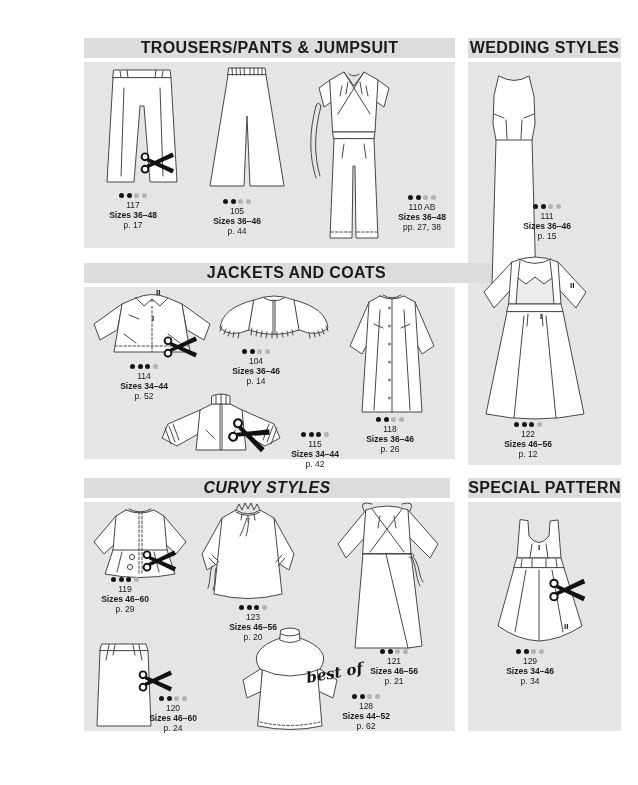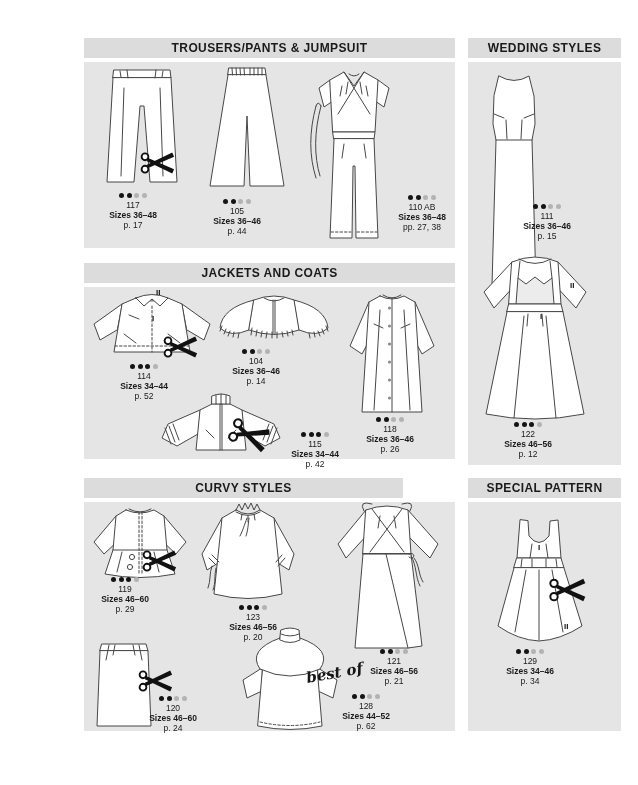--- a/index.html
+++ b/index.html
@@ -1,19 +1,19 @@
 <!DOCTYPE html>
 <html style="--page-bg: #ffffff; --panel-bg: #e5e5e5; --header-bg: #dcdcdc; --text: #1a1a1a; --line: #474747; --dot-filled: #141414; --dot-empty: #b3b3b3;"><head>
 <meta charset="utf-8">
 <style>
   html,body{margin:0;padding:0;background:#fff;}
   .page{position:relative;width:638px;height:785px;background:var(--page-bg,#ffffff);
         font-family:"Liberation Sans", sans-serif;color:var(--text,#1a1a1a);overflow:hidden;}
   .hdr{position:absolute;height:20px;background:var(--header-bg,#dcdcdc);display:flex;
-       align-items:center;justify-content:center;font-weight:700;font-size:12px;
+       align-items:center;justify-content:center;font-weight:700;font-size:16px;
        letter-spacing:.4px;color:var(--text,#1a1a1a);}
   .panel{position:absolute;background:var(--panel-bg,#e5e5e5);}
   .item{position:static;}
   .garment{position:absolute;}
   .garment svg{display:block;overflow:visible;}
   .fl{fill:#ffffff;stroke:var(--line,#474747);stroke-width:1;stroke-linejoin:round;stroke-linecap:round;}
   .ln{fill:none;stroke:var(--line,#474747);stroke-width:1;stroke-linejoin:round;stroke-linecap:round;}
   .dash{stroke-dasharray:2.5 2;}
   .cap{position:absolute;width:60px;text-align:center;font-size:8.5px;line-height:10px;color:var(--text,#1a1a1a);}
   .cap .dots{display:flex;justify-content:center;gap:2.5px;margin-bottom:2px;height:5px;}
@@ -39,24 +39,24 @@
       <circle cx="9" cy="31" r="5.5" fill="#fff" stroke="#111" stroke-width="3"></circle>
     </symbol>
   </svg>
 
   <div class="hdr" style="left:84px;top:38px;width:371px;">TROUSERS/PANTS &amp; JUMPSUIT</div>
   <div class="panel" style="left:84px;top:62px;width:371px;height:186px;"></div>
 
   <div class="hdr" style="left:468px;top:38px;width:153px;">WEDDING STYLES</div>
   <div class="panel" style="left:468px;top:62px;width:153px;height:403px;"></div>
 
-  <div class="hdr" style="left:84px;top:263px;width:371px;">JACKETS AND COATS</div>
+  <div class="hdr" style="left:84px;top:263px;width:425px;">JACKETS AND COATS</div>
   <div class="panel" style="left:84px;top:287px;width:371px;height:172px;"></div>
 
-  <div class="hdr" style="left:84px;top:478px;width:319px;">CURVY STYLES</div>
+  <div class="hdr" style="left:84px;top:478px;width:366px;font-style:italic;">CURVY STYLES</div>
   <div class="panel" style="left:84px;top:502px;width:371px;height:229px;"></div>
 
   <div class="hdr" style="left:468px;top:478px;width:153px;">SPECIAL PATTERN</div>
   <div class="panel" style="left:468px;top:502px;width:153px;height:229px;"></div>
 
   <div class="item">
     <div class="garment" style="left:94px;top:64px;">
       <svg width="96" height="122" viewBox="0 0 96 122">
         <g class="fl">
             <path d="M20 6 H76 L77 14 H19 Z"></path>

